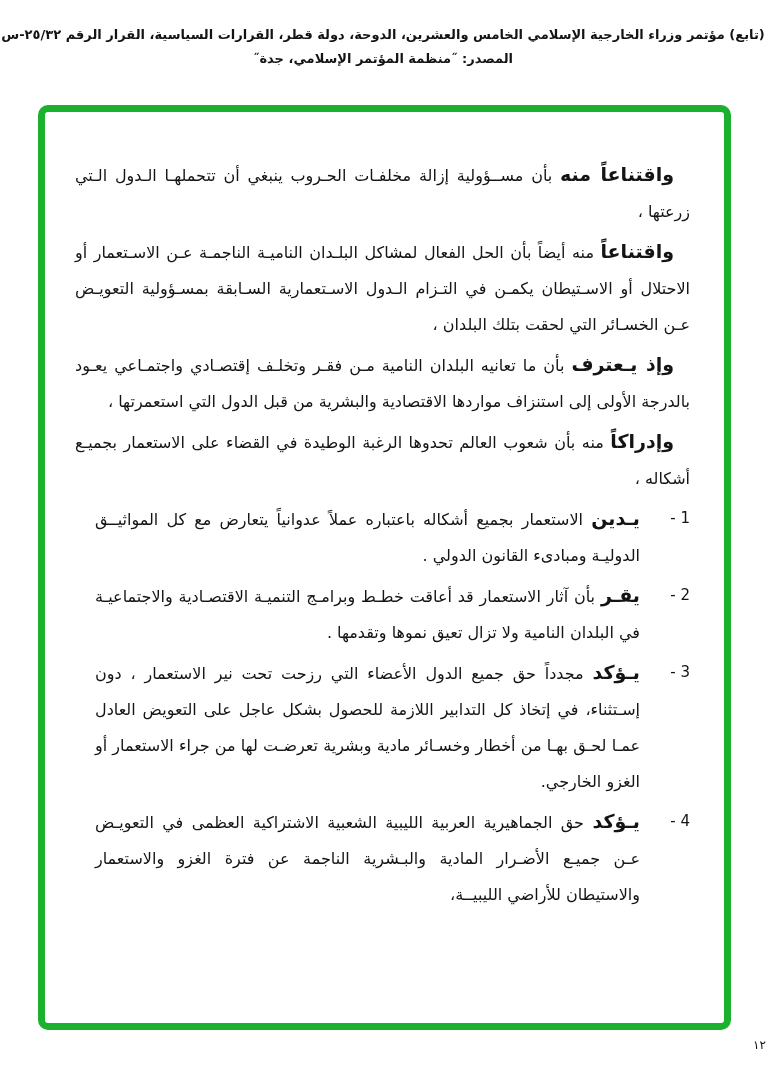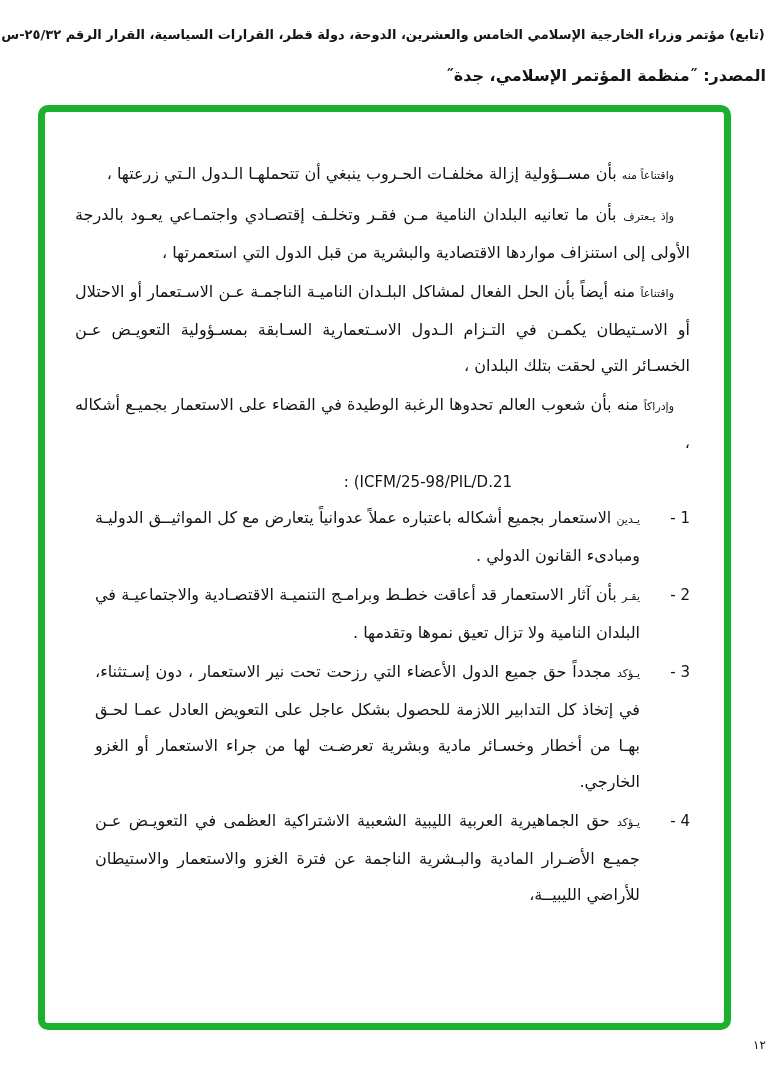--- a/index.html
+++ b/index.html
@@ -7,32 +7,32 @@
     width:766px;height:1084px;position:relative;background:#ffffff;
     font-family:"DejaVu Sans",sans-serif;color:#141414;overflow:hidden;
   }
   .page-header{
     position:absolute;top:26px;left:0;right:0;text-align:center;direction:rtl;
   }
   .page-header .hline1{
     font-size:13px;font-weight:bold;letter-spacing:0;line-height:18px;
   }
   .page-header .hline2{
-    font-size:16px;font-weight:bold;margin-top:22px;text-align:right;
+    font-size:13px;font-weight:bold;margin-top:7px;
   }
   .green-box{
     position:absolute;left:38px;top:105px;width:679px;height:911px;
     border:7px solid #1cb12d;border-radius:10px;background:transparent;
   }
   .content{
     position:absolute;top:156px;left:75px;right:76px;
     direction:rtl;text-align:justify;font-size:16px;line-height:36px;
   }
   .para{margin:0 0 3px 0;text-indent:16px;}
-  .lead{font-weight:normal;font-size:11px;}
+  .lead{font-weight:bold;font-size:19px;}
   .code-line{
     direction:rtl;text-align:right;padding-left:0;padding-right:178px;
     text-indent:0;font-size:15px;
   }
   .item{display:flex;margin:0 0 3px 0;}
   .item .num{
     flex:0 0 50px;direction:rtl;text-align:right;font-size:15px;
   }
   .item .body{flex:1;text-align:justify;margin-left:20px;}
   .page-footer{
@@ -47,29 +47,28 @@
   <div class="hline1">(تابع) مؤتمر وزراء الخارجية الإسلامي الخامس والعشرين، الدوحة، دولة قطر، القرارات السياسية، القرار الرقم ٢٥/٣٢-س</div>
   <div class="hline2">المصدر:  ˝منظمة المؤتمر الإسلامي، جدة˝</div>
 </header>
 
 <div class="green-box"></div>
 
 <main class="content">
 
   <p class="para"><span class="lead">واقتناعاً منه</span><span> بأن مســؤولية إزالة مخلفـات الحـروب ينبغي أن تتحملهـا الـدول الـتي زرعتها ،</span></p>
 
+  <p class="para"><span class="lead">واقتناعاً</span><span> منه أيضاً بأن الحل الفعال لمشاكل البلـدان الناميـة الناجمـة عـن الاسـتعمار أو الاحتلال أو الاسـتيطان يكمـن في التـزام الـدول الاسـتعمارية السـابقة بمسـؤولية التعويـض عـن الخسـائر التي لحقت بتلك البلدان ،</span></p>
+
   <p class="para"><span class="lead">وإذ يـعترف</span><span> بأن ما تعانيه البلدان النامية مـن فقـر وتخلـف إقتصـادي واجتمـاعي يعـود بالدرجة الأولى إلى استنزاف مواردها الاقتصادية والبشرية من قبل الدول التي استعمرتها ،</span></p>
-
-  <p class="para"><span class="lead">واقتناعاً</span><span> منه أيضاً بأن الحل الفعال لمشاكل البلـدان الناميـة الناجمـة عـن الاسـتعمار أو الاحتلال أو الاسـتيطان يكمـن في التـزام الـدول الاسـتعمارية السـابقة بمسـؤولية التعويـض عـن الخسـائر التي لحقت بتلك البلدان ،</span></p>
 
 
   <p class="para"><span class="lead">وإدراكاً</span><span> منه بأن شعوب العالم تحدوها الرغبة الوطيدة في القضاء على الاستعمار بجميـع أشكاله ،</span></p>
 
 
-  <div class="code-line">ICFM/25-98/PIL/D.21) :</div>
 
   <div class="item">
     <div class="num">1 -</div>
     <div class="body"><span class="lead">يـدين</span><span> الاستعمار بجميع أشكاله باعتباره عملاً عدوانياً يتعارض مع كل المواثيــق الدوليـة ومبادىء القانون الدولي .</span></div>
   </div>
 
   <div class="item">
     <div class="num">2 -</div>
     <div class="body"><span class="lead">يقـر</span><span> بأن آثار الاستعمار قد أعاقت خطـط وبرامـج التنميـة الاقتصـادية والاجتماعيـة في البلدان النامية ولا تزال تعيق نموها وتقدمها .</span></div>
   </div>

